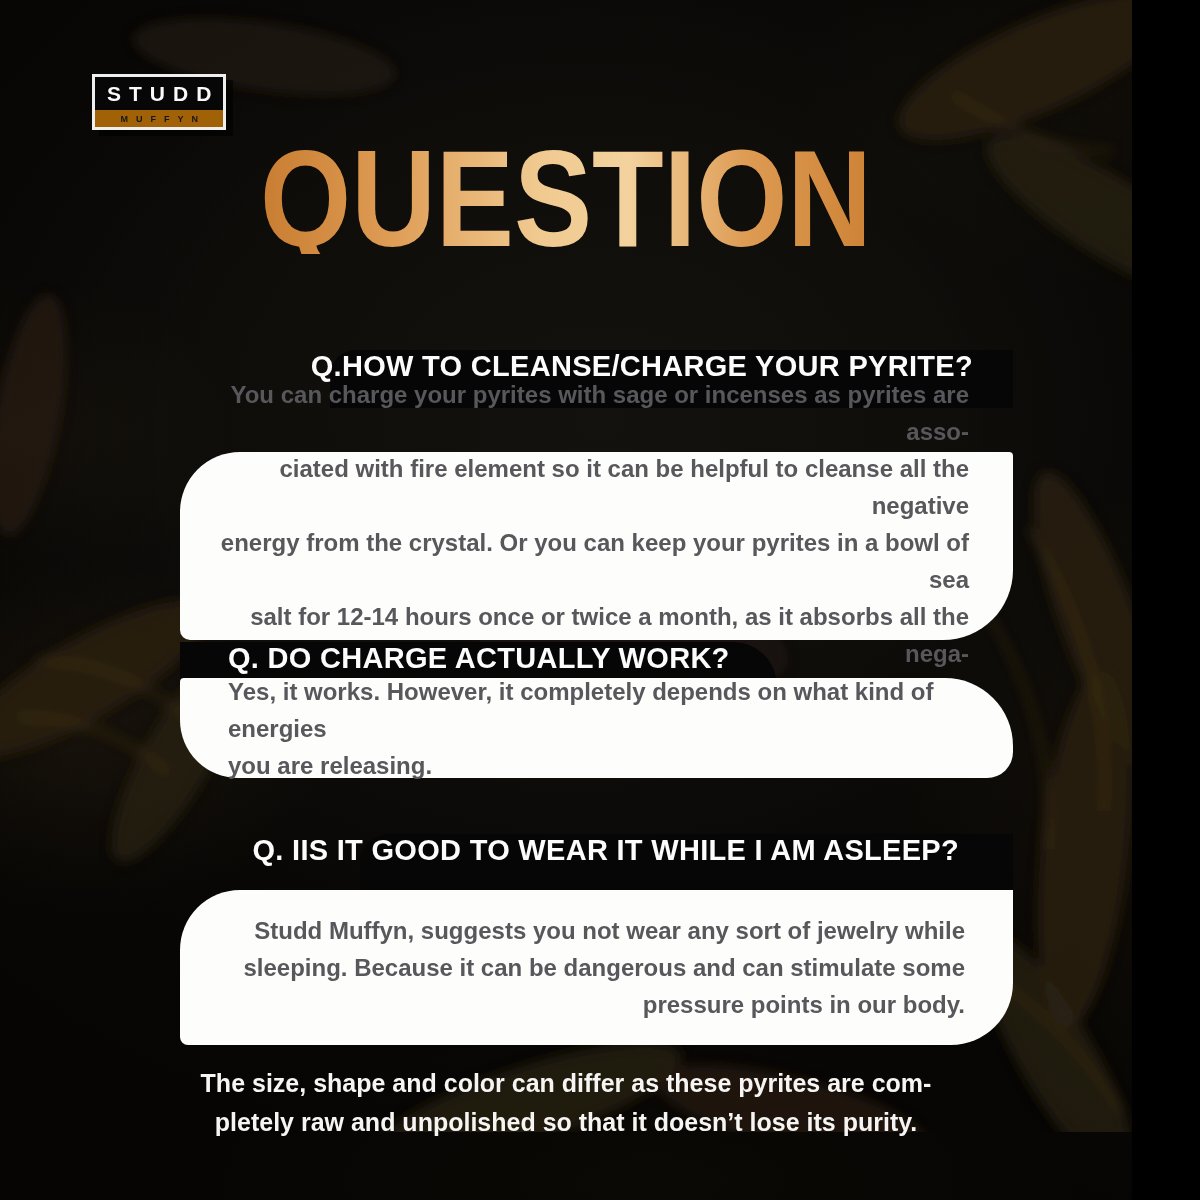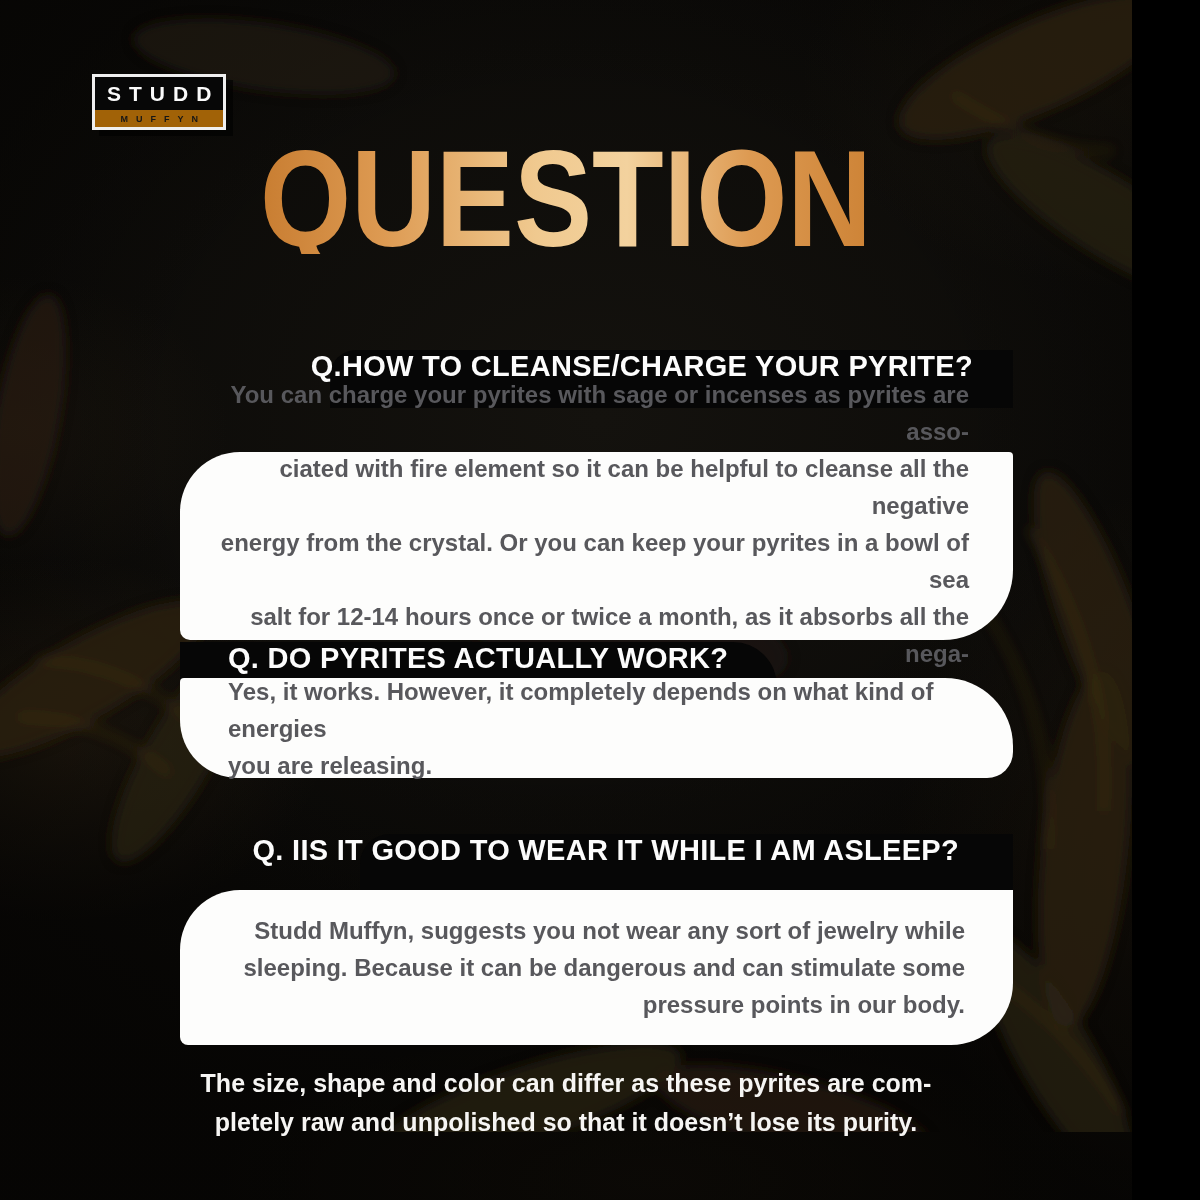--- a/index.html
+++ b/index.html
@@ -148,21 +148,21 @@
     </div>
     <div class="bubble bubble-1">
       <p>You can charge your pyrites with sage or incenses as pyrites are asso-
 ciated with fire element so it can be helpful to cleanse all the negative
 energy from the crystal. Or you can keep your pyrites in a bowl of sea
 salt for 12-14 hours once or twice a month, as it absorbs all the nega-
 tive energy.</p>
     </div>
 
     <div class="qbar qbar-2">
-      <span>Q. DO PYRITES ACTUALLY WORK?</span>
+      <span>Q. DO CHARGE ACTUALLY WORK?</span>
     </div>
     <div class="bubble bubble-2">
       <p>Yes, it works. However, it completely depends on what kind of energies
 you are releasing.</p>
     </div>
 
     <div class="qbar qbar-3">
       <span>Q. IIS IT GOOD TO WEAR IT WHILE I AM ASLEEP?</span>
     </div>
     <div class="bubble bubble-3">

